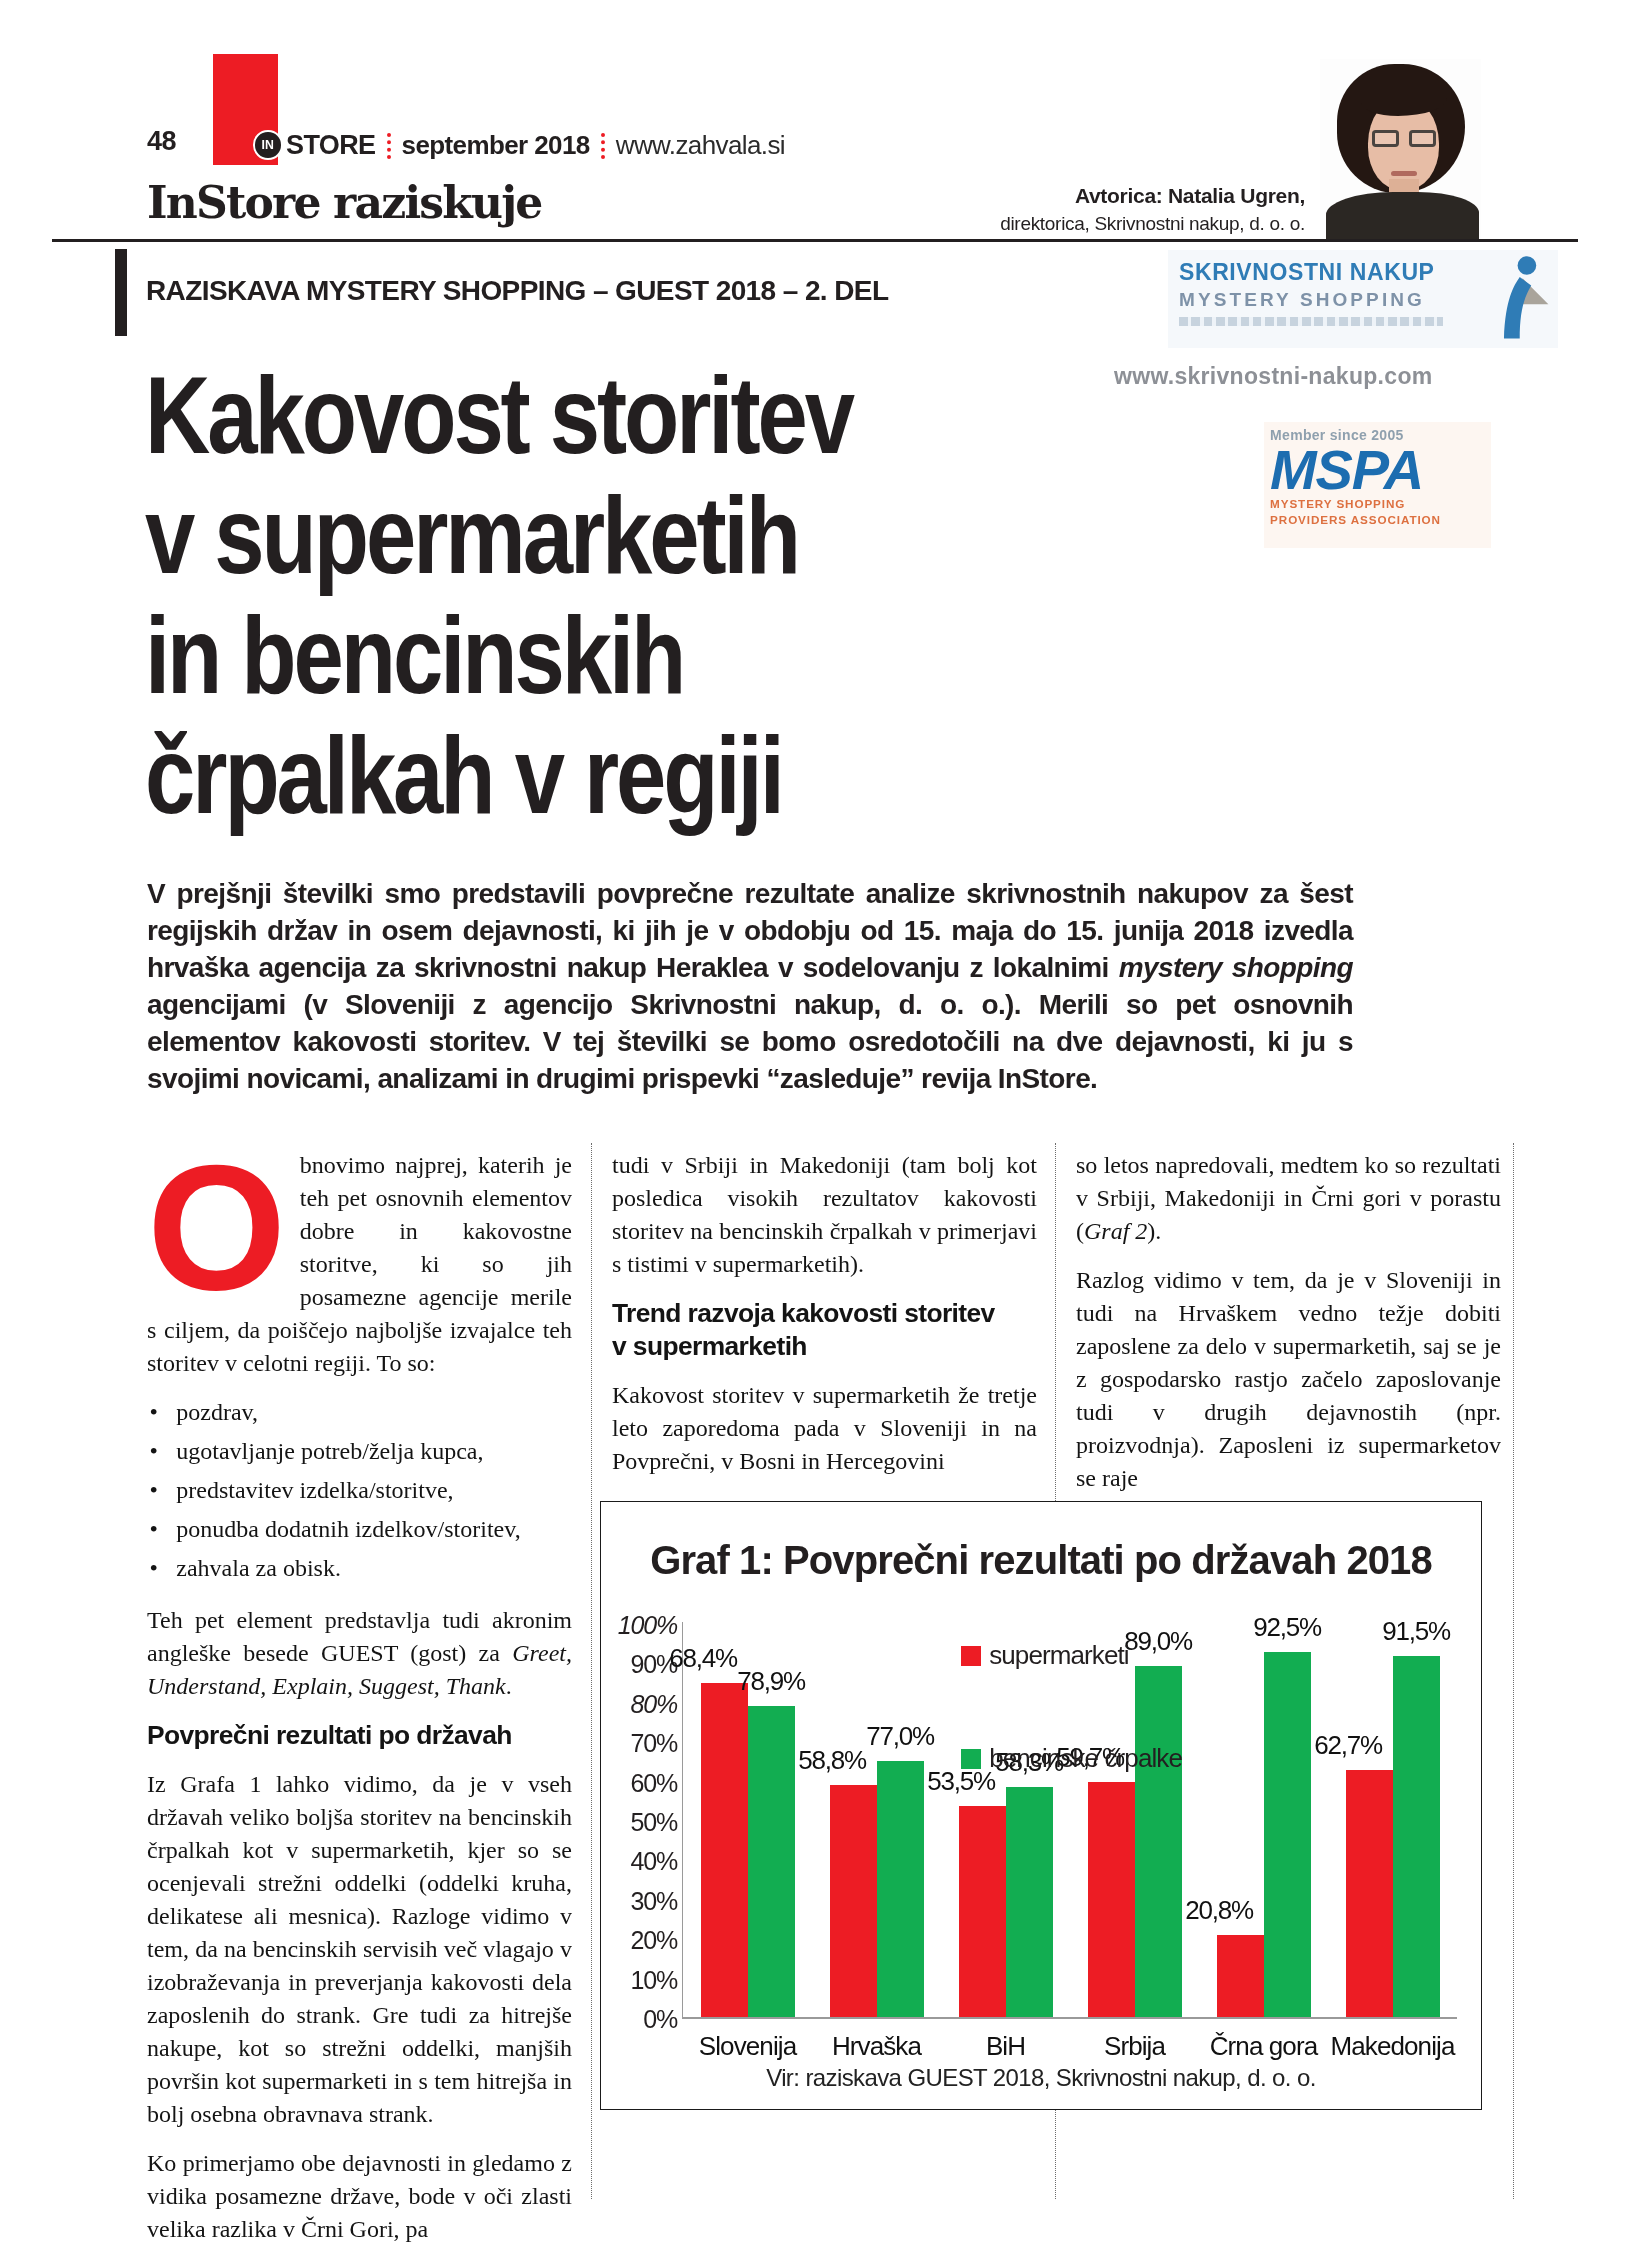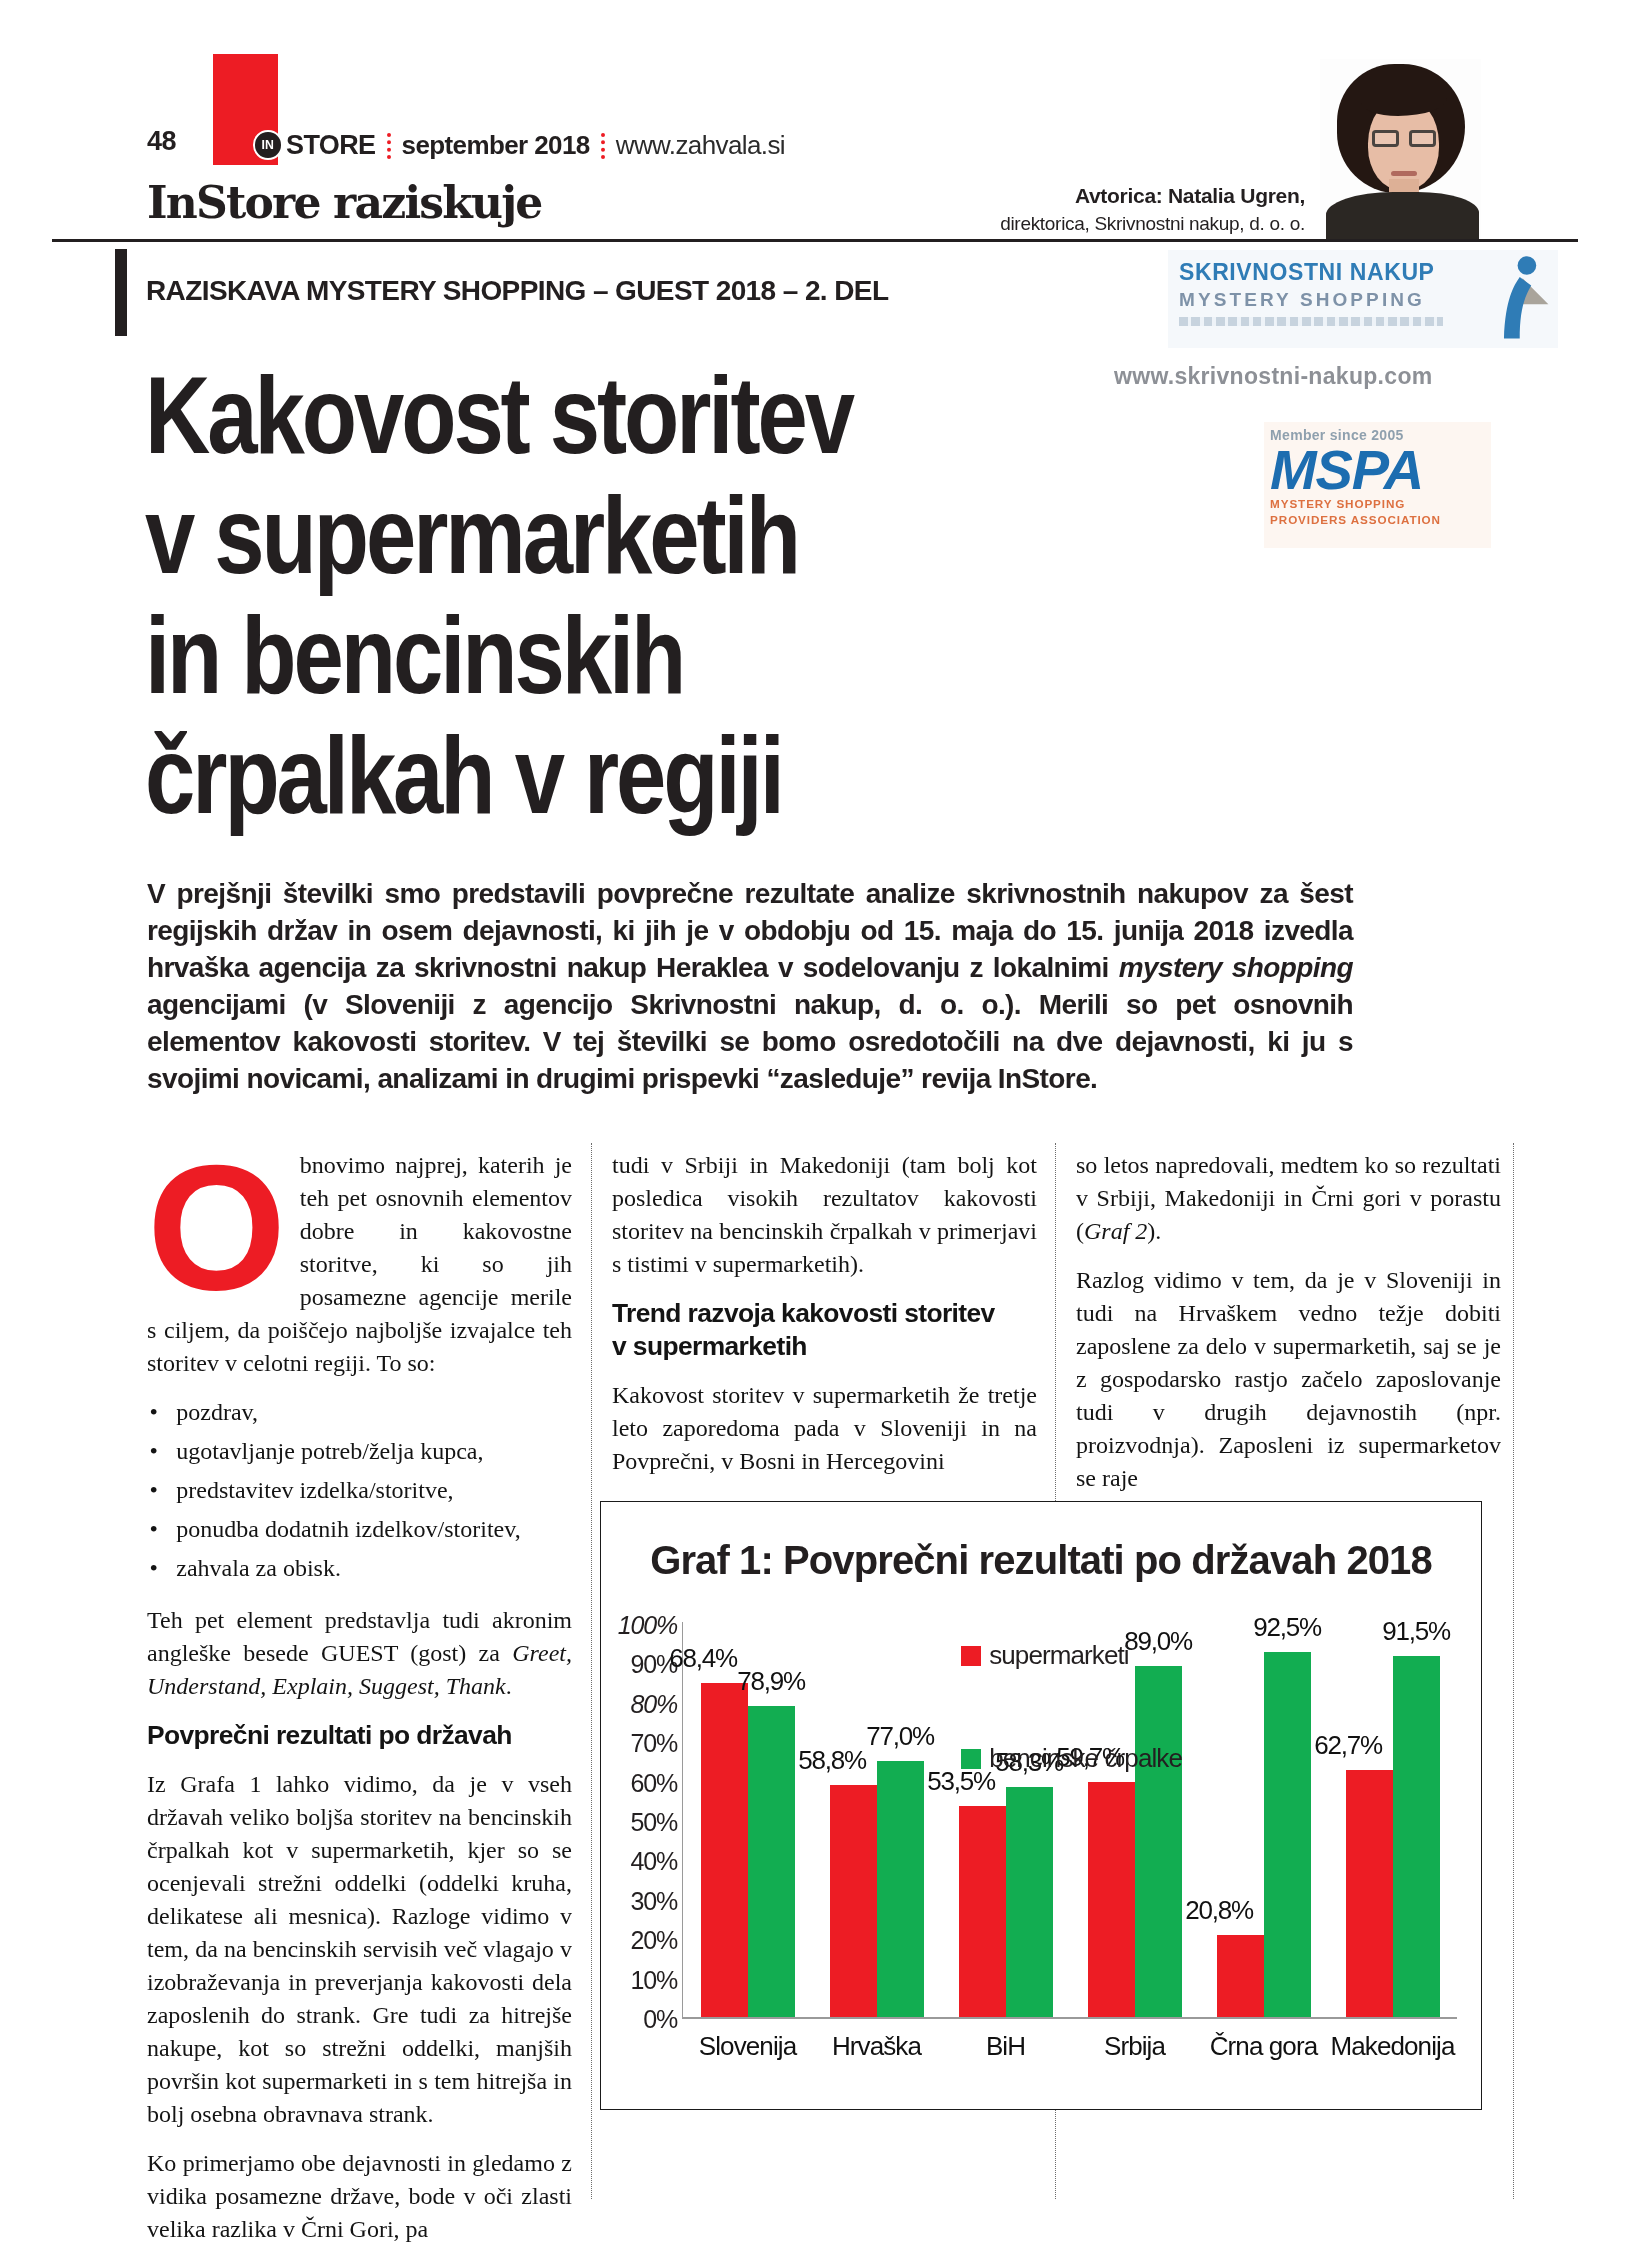--- a/index.html
+++ b/index.html
@@ -266,16 +266,17 @@
         <div class="legenditem">
           <span class="swatch" id="sw0" style="background: rgb(237, 28, 36);"></span>
           <span class="legendlabel">supermarketi</span>
         </div>
         <div class="legenditem">
           <span class="swatch" id="sw1" style="background: rgb(18, 173, 81);"></span>
           <span class="legendlabel">bencinske črpalke</span>
         </div>
       </div>
     </div>
+    <div class="source">Vir: raziskava GUEST 2018, Skrivnostni nakup, d. o. o.</div>
   </div>
 
 </div>
 
 
 </body></html>

